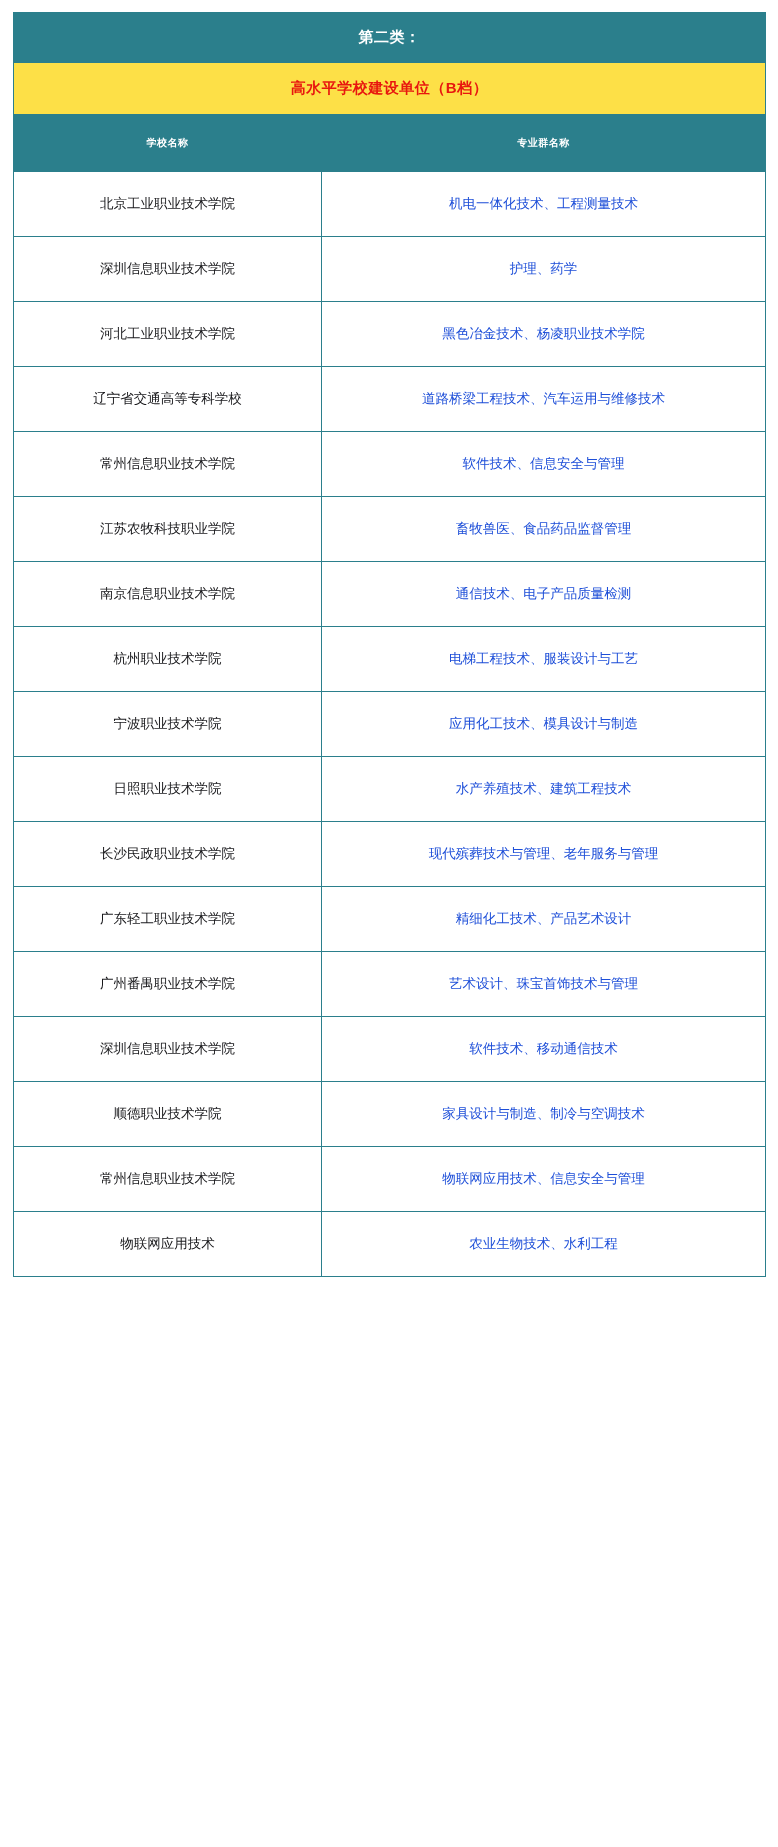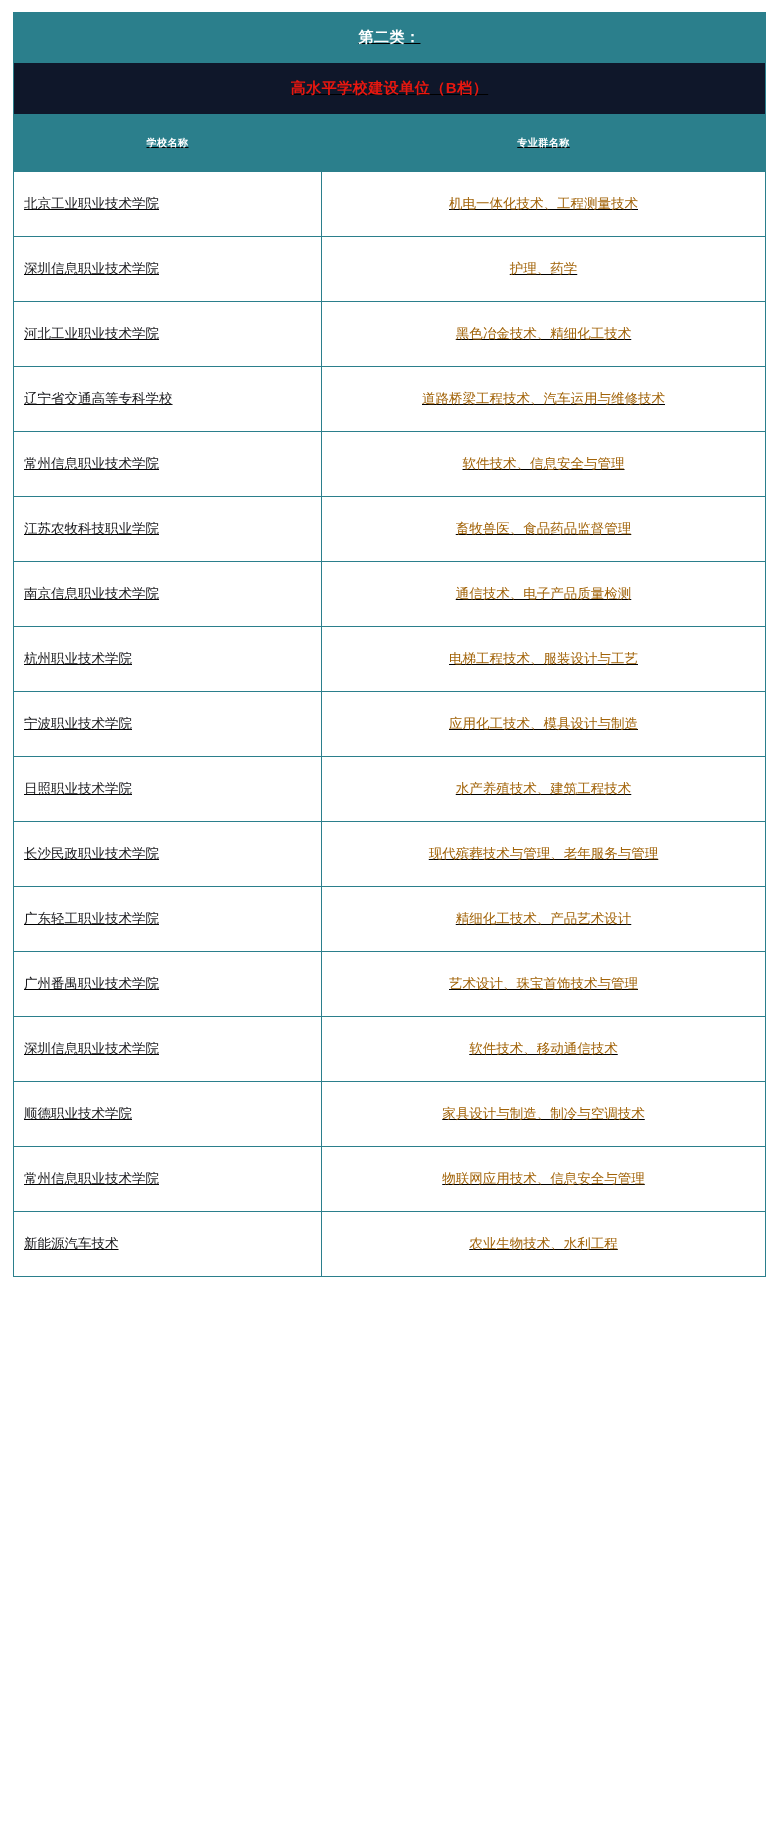--- a/index.html
+++ b/index.html
@@ -9,21 +9,20 @@
   }
   body {
     width: 778px;
     font-family: "Liberation Sans", "DejaVu Sans", sans-serif;
     color: #000000;
   }
   .sheet {
     width: 726px;
     box-sizing: border-box;
     padding: 12px 13px 10px 13px;
-    text-decoration: underline;
   }
   table.tbl {
     border-collapse: collapse;
     width: 752px;
     table-layout: fixed;
   }
   table.tbl td {
     border: 1px solid #2b7f8c;
     vertical-align: middle;
     box-sizing: border-box;
@@ -33,21 +32,21 @@
     background: #2b7f8c;
     color: #ffffff;
     text-align: center;
     font-size: 15px;
     font-weight: bold;
     height: 50px;
     letter-spacing: 0.5px;
   }
   
   .subtitle-row {
-    background: #0f172a;
+    background: #fde047;
     text-align: center;
     height: 52px;
   }
   .subtitle-text {
     color: #e8170f;
     font-size: 15px;
     font-weight: bold;
     letter-spacing: 0.5px;
   }
   
@@ -57,30 +56,30 @@
     text-align: center;
     font-size: 10px;
     font-weight: bold;
     height: 57px;
     letter-spacing: 0.5px;
   }
   
   td.c-school {
     font-size: 13.5px;
     padding: 0 10px;
-    text-align: left;
+    text-align: center;
     height: 65px;
     color: #17171a;
   }
   td.c-major {
     font-size: 13.5px;
     padding: 0 8px;
     text-align: center;
     height: 65px;
-    color: #a16207;
+    color: #1d4ed8;
   }
   .col-a { width: 308px; }
   .col-b { width: 444px; }
 </style>
 </head>
 <body>
 
 <div class="sheet">
   <table class="tbl">
     <colgroup>
@@ -103,21 +102,21 @@
       <tr>
         <td class="c-school">北京工业职业技术学院</td>
         <td class="c-major">机电一体化技术、工程测量技术</td>
       </tr>
       <tr>
         <td class="c-school">深圳信息职业技术学院</td>
         <td class="c-major">护理、药学</td>
       </tr>
       <tr>
         <td class="c-school">河北工业职业技术学院</td>
-        <td class="c-major">黑色冶金技术、精细化工技术</td>
+        <td class="c-major">黑色冶金技术、杨凌职业技术学院</td>
       </tr>
       <tr>
         <td class="c-school">辽宁省交通高等专科学校</td>
         <td class="c-major">道路桥梁工程技术、汽车运用与维修技术</td>
       </tr>
       <tr>
         <td class="c-school">常州信息职业技术学院</td>
         <td class="c-major">软件技术、信息安全与管理</td>
       </tr>
       <tr>
@@ -158,18 +157,18 @@
       </tr>
       <tr>
         <td class="c-school">顺德职业技术学院</td>
         <td class="c-major">家具设计与制造、制冷与空调技术</td>
       </tr>
       <tr>
         <td class="c-school">常州信息职业技术学院</td>
         <td class="c-major">物联网应用技术、信息安全与管理</td>
       </tr>
       <tr>
-        <td class="c-school">新能源汽车技术</td>
+        <td class="c-school">物联网应用技术</td>
         <td class="c-major">农业生物技术、水利工程</td>
       </tr>
     </tbody>
   </table>
 </div>
 
 </body></html>

